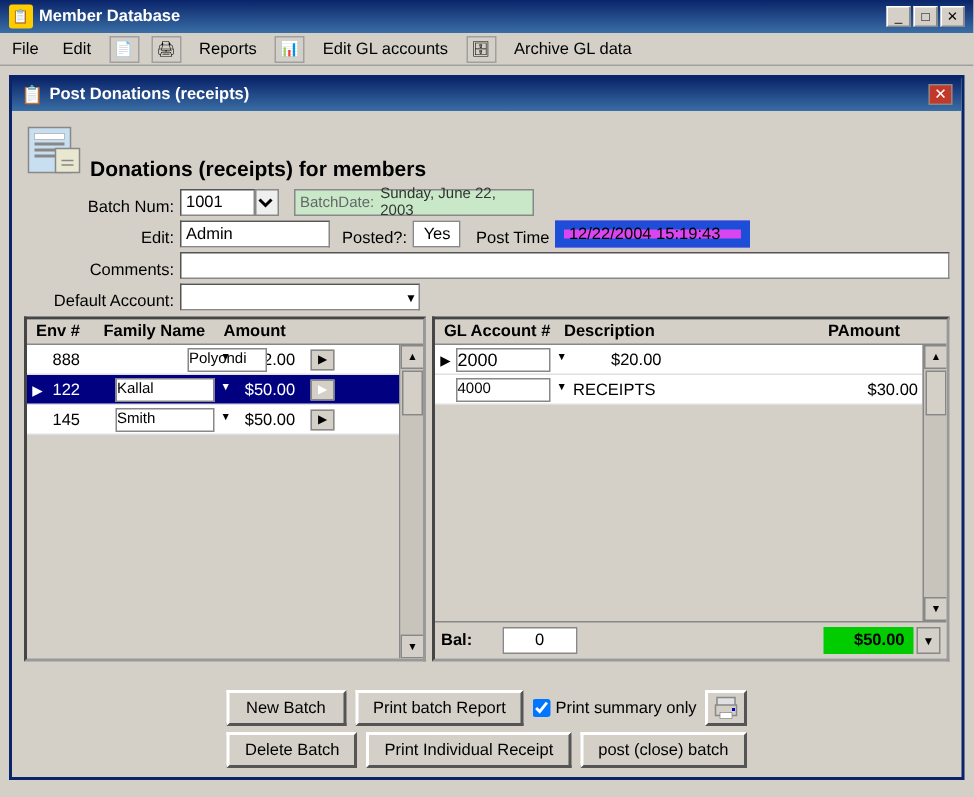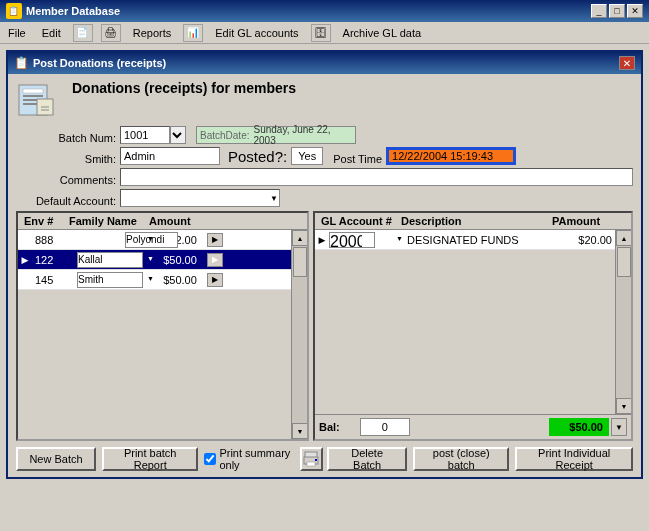--- a/index.html
+++ b/index.html
@@ -132,22 +132,22 @@
       align-items: center;
       justify-content: center;
     }
 
     
     .dialog-content {
       padding: 6px 8px;
     }
     .dialog-header {
       display: flex;
-      align-items: flex-start;
-      gap: 16px;
+      align-items: flex-end;
+      gap: 4px;
       margin-bottom: 6px;
     }
     .header-icon {
       width: 40px;
       height: 40px;
       display: flex;
       align-items: center;
       justify-content: center;
     }
     .header-title {
@@ -209,39 +209,39 @@
       background: #c8e8c8;
       border: 1px solid #888;
       height: 18px;
       padding: 1px 3px;
       font-size: 11px;
       color: #444;
       display: flex;
       align-items: center;
     }
     .posted-label {
-      font-size: 15px;
+      font-size: 11px;
       margin-left: 4px;
     }
     .yes-value {
       background: white;
       border: 1px solid #888;
       height: 18px;
       padding: 1px 6px;
       font-size: 11px;
       display: flex;
       align-items: center;
     }
     .post-time-label {
       font-size: 11px;
       margin-left: 6px;
     }
     .post-time-value {
-      background: #f97316;
-      border: 3px solid #1d4ed8;
+      background: #d946ef;
+      border: 6px solid #1d4ed8;
       height: 18px;
       padding: 1px 3px;
       font-size: 11px;
       display: flex;
       align-items: center;
       width: 130px;
     }
 
     
     .tables-area {
@@ -252,21 +252,21 @@
     }
 
     .table-container {
       border: 2px inset #999;
       background: #d4d0c8;
       overflow: hidden;
       display: flex;
       flex-direction: column;
     }
     .left-table {
-      width: 293px;
+      width: 268px;
     }
     .right-table {
       flex: 1;
     }
 
     .table-header {
       background: #d4d0c8;
       display: flex;
       align-items: center;
       border-bottom: 1px solid #888;
@@ -430,23 +430,23 @@
       align-items: center;
       justify-content: center;
       font-size: 8px;
       margin-left: 2px;
       cursor: pointer;
     }
 
     
     .buttons-area {
       display: flex;
-      flex-direction: row;
+      flex-direction: column;
       gap: 4px;
-      margin-top: 6px;
+      margin-top: 19px;
     }
     .buttons-row {
       display: flex;
       align-items: center;
       justify-content: center;
       gap: 6px;
     }
     .win-button {
       background: #d4d0c8;
       border: 2px solid;
@@ -562,21 +562,21 @@
           <input class="form-input" style="width: 50px;" type="text" value="1001">
           <select style="width:16px; height:18px; font-size:9px; border:1px solid #888;"></select>
         </div>
         <span class="batch-date-field" style="margin-left:6px; width:160px;">
           <span style="font-size:10px; color:#666; margin-right:4px;">BatchDate:</span>
           <span style="font-size:10px; color:#333;">Sunday, June 22, 2003</span>
         </span>
       </div>
 
       <div class="form-row">
-        <span class="form-label">Smith:</span>
+        <span class="form-label">Edit:</span>
         <input class="form-input" style="width: 100px;" type="text" value="Admin">
         <span class="posted-label">Posted?:</span>
         <div class="yes-value">Yes</div>
         <span class="post-time-label">Post Time</span>
         <div class="post-time-value">12/22/2004 15:19:43</div>
       </div>
 
       <div class="form-row">
         <span class="form-label">Comments:</span>
         <input class="form-input form-input-wide" style="width: 400px;" type="text" value="">
@@ -665,29 +665,39 @@
             <div class="table-header-cell" style="flex:1;">Description</div>
             <div class="table-header-cell" style="width:65px;">PAmount</div>
             <div class="table-scrollbar-header"></div>
           </div>
           <div class="table-body">
             <div class="table-rows">
 
               <div class="table-row">
                 <span class="row-indicator">▶</span>
                 <div class="cell-select" style="width:75px;">
-                  <select style="width:46px; height:16px; font-size:16px;text-align:center;">
+                  <select style="width:63px; height:16px; font-size:12px;">
                     <option>2000</option>
                   </select>
                   <span class="cell-select-arrow">▼</span>
                 </div>
-                <span class="row-cell" style="flex:1;">DESIGNATED FUNDS</span>
                 <span class="row-cell" style="width:65px; text-align:right;">$20.00</span>
               </div>
 
+              <div class="table-row">
+                <span class="row-indicator"></span>
+                <div class="cell-select" style="width:75px;">
+                  <select style="width:63px; height:16px; font-size:10px;">
+                    <option>4000</option>
+                  </select>
+                  <span class="cell-select-arrow">▼</span>
+                </div>
+                <span class="row-cell" style="flex:1;">RECEIPTS</span>
+                <span class="row-cell" style="width:65px; text-align:right;">$30.00</span>
+              </div>
             </div>
             <div class="table-scrollbar">
               <div class="scroll-btn">▲</div>
               <div class="scroll-track">
                 <div class="scroll-thumb"></div>
               </div>
               <div class="scroll-btn">▼</div>
             </div>
           </div>
 
@@ -712,19 +722,19 @@
             <svg width="18" height="18" viewBox="0 0 18 18">
               <rect x="3" y="2" width="12" height="8" fill="#e0e0e0" stroke="#888" stroke-width="1"></rect>
               <rect x="2" y="7" width="14" height="7" fill="#d4d0c8" stroke="#888" stroke-width="1"></rect>
               <rect x="5" y="12" width="8" height="4" fill="white" stroke="#888" stroke-width="0.5"></rect>
               <rect x="13" y="9" width="2" height="2" fill="#0000cc"></rect>
             </svg>
           </div>
         </div>
         <div class="buttons-row">
           <button class="win-button">Delete Batch</button>
+          <button class="win-button">Print Individual Receipt</button>
           <button class="win-button">post (close) batch</button>
-          <button class="win-button">Print Individual Receipt</button>
         </div>
       </div>
     </div>
   </div>
 </div>
 
 </body></html>

